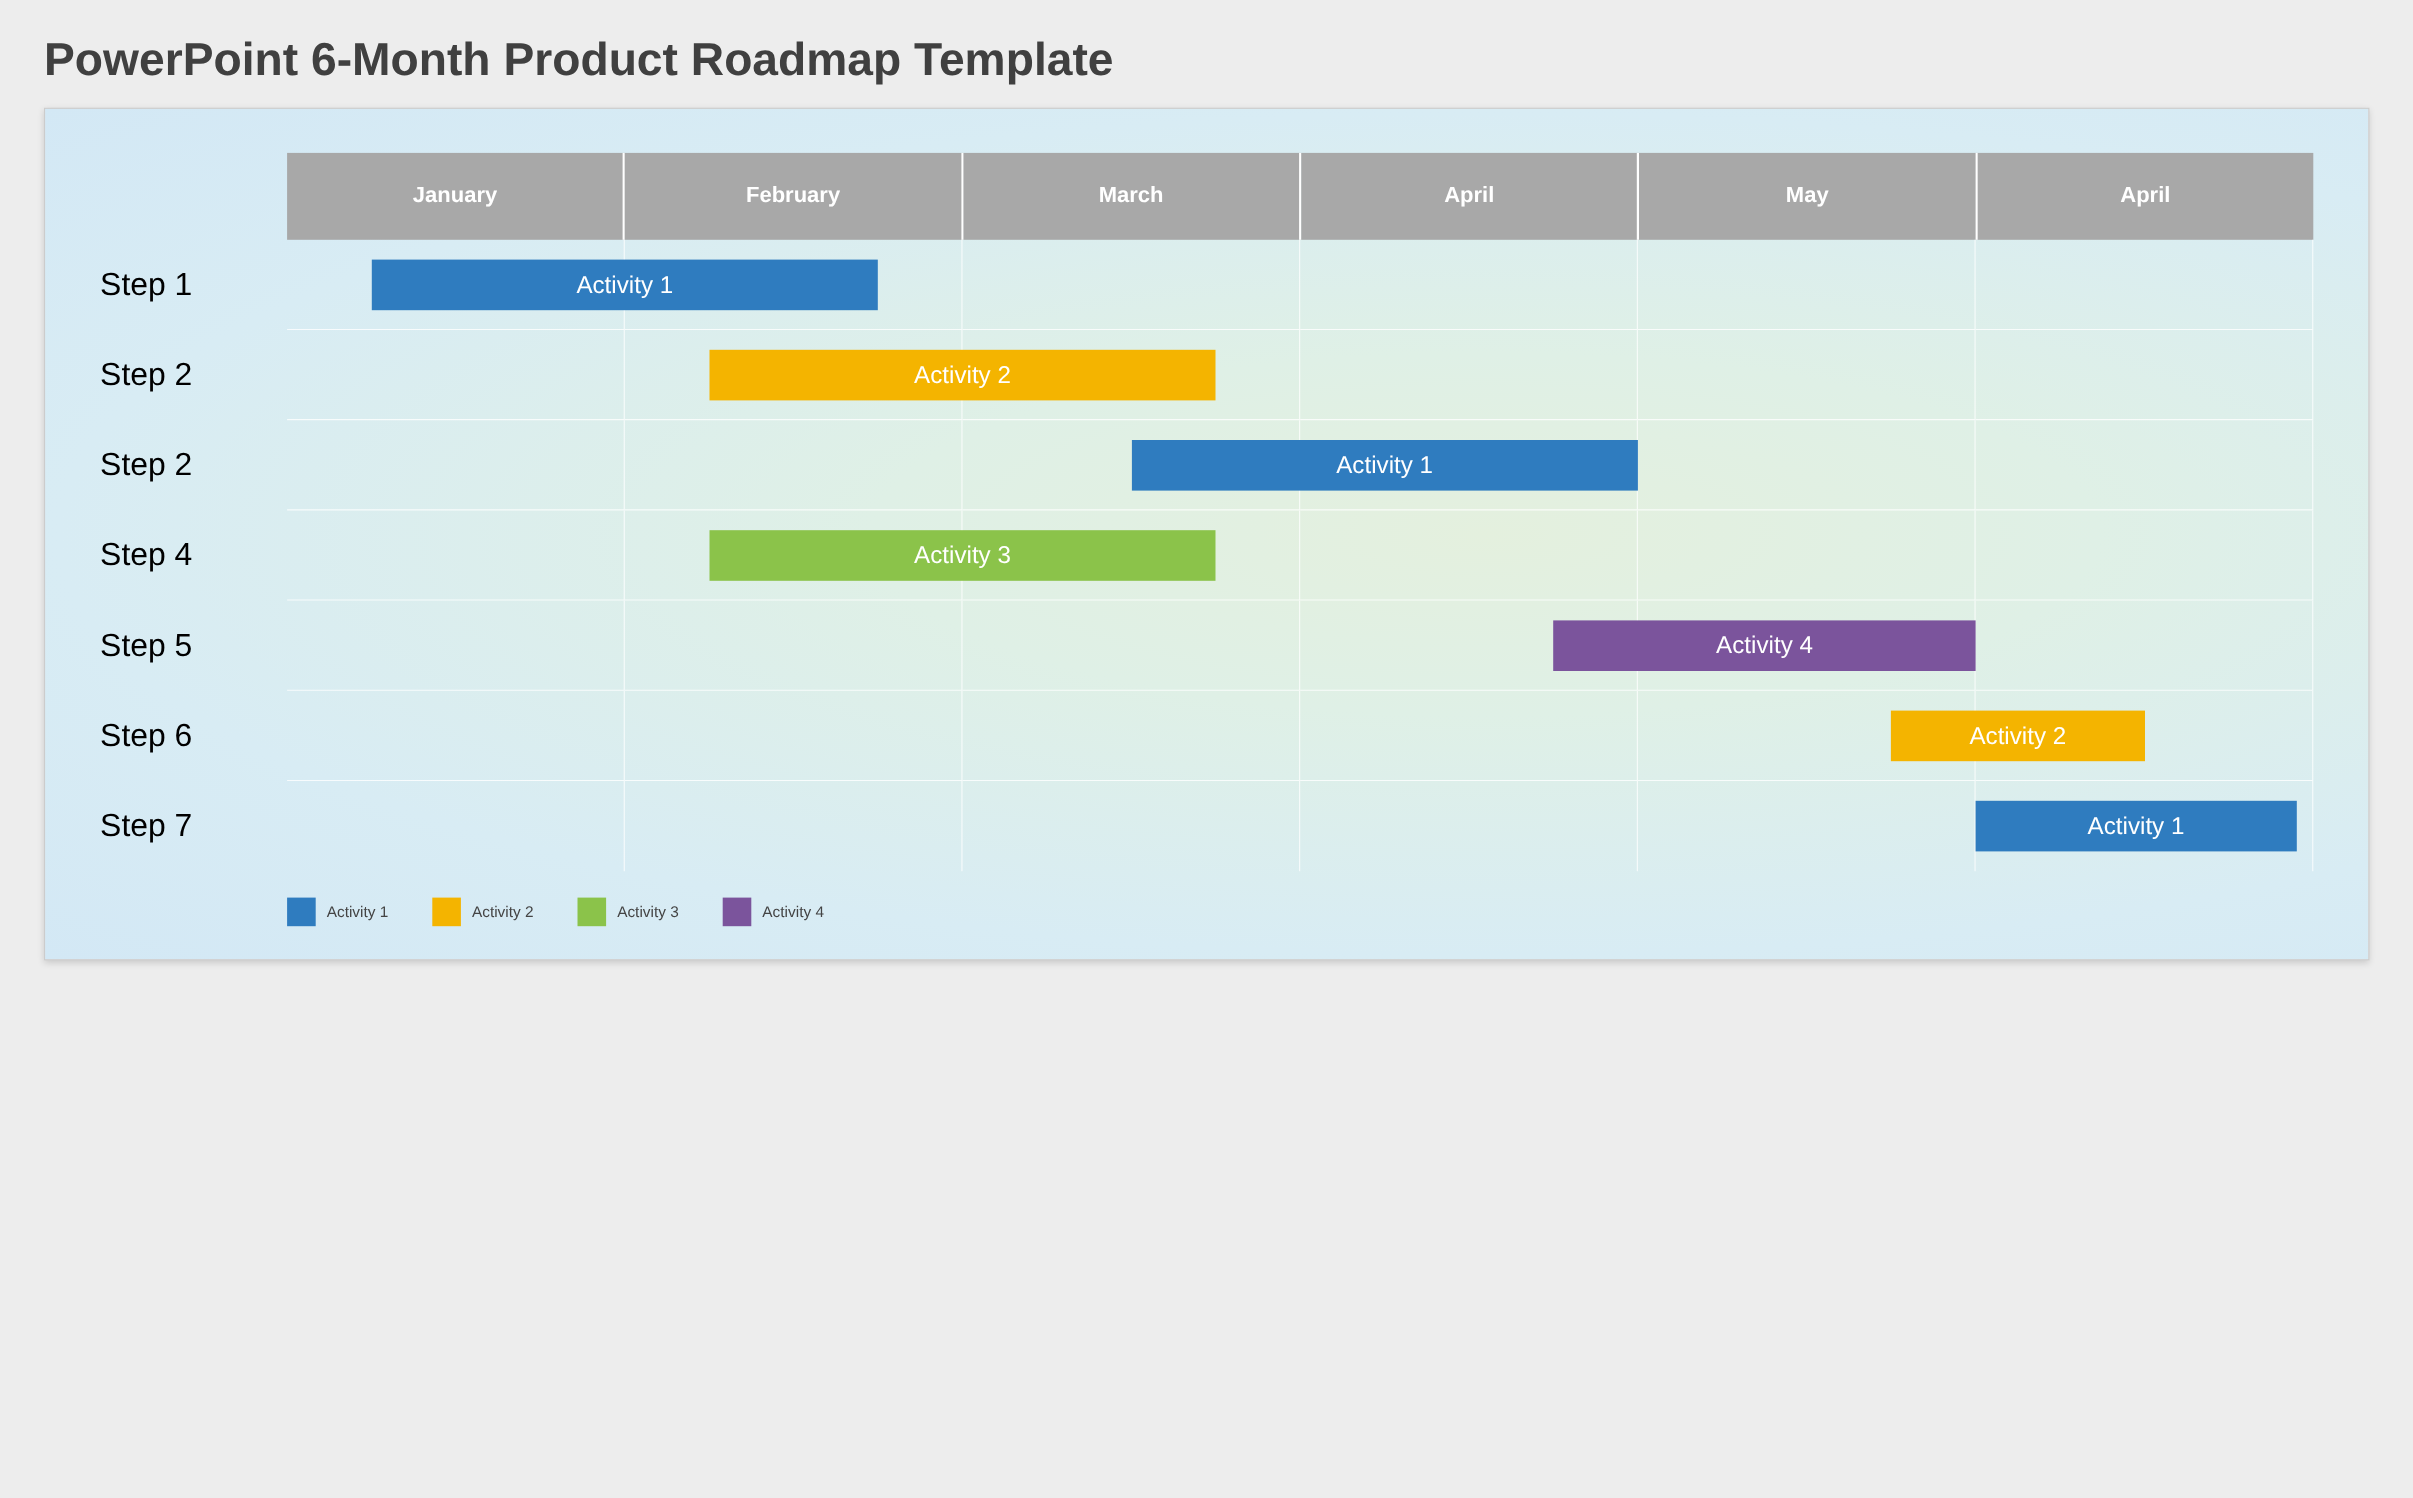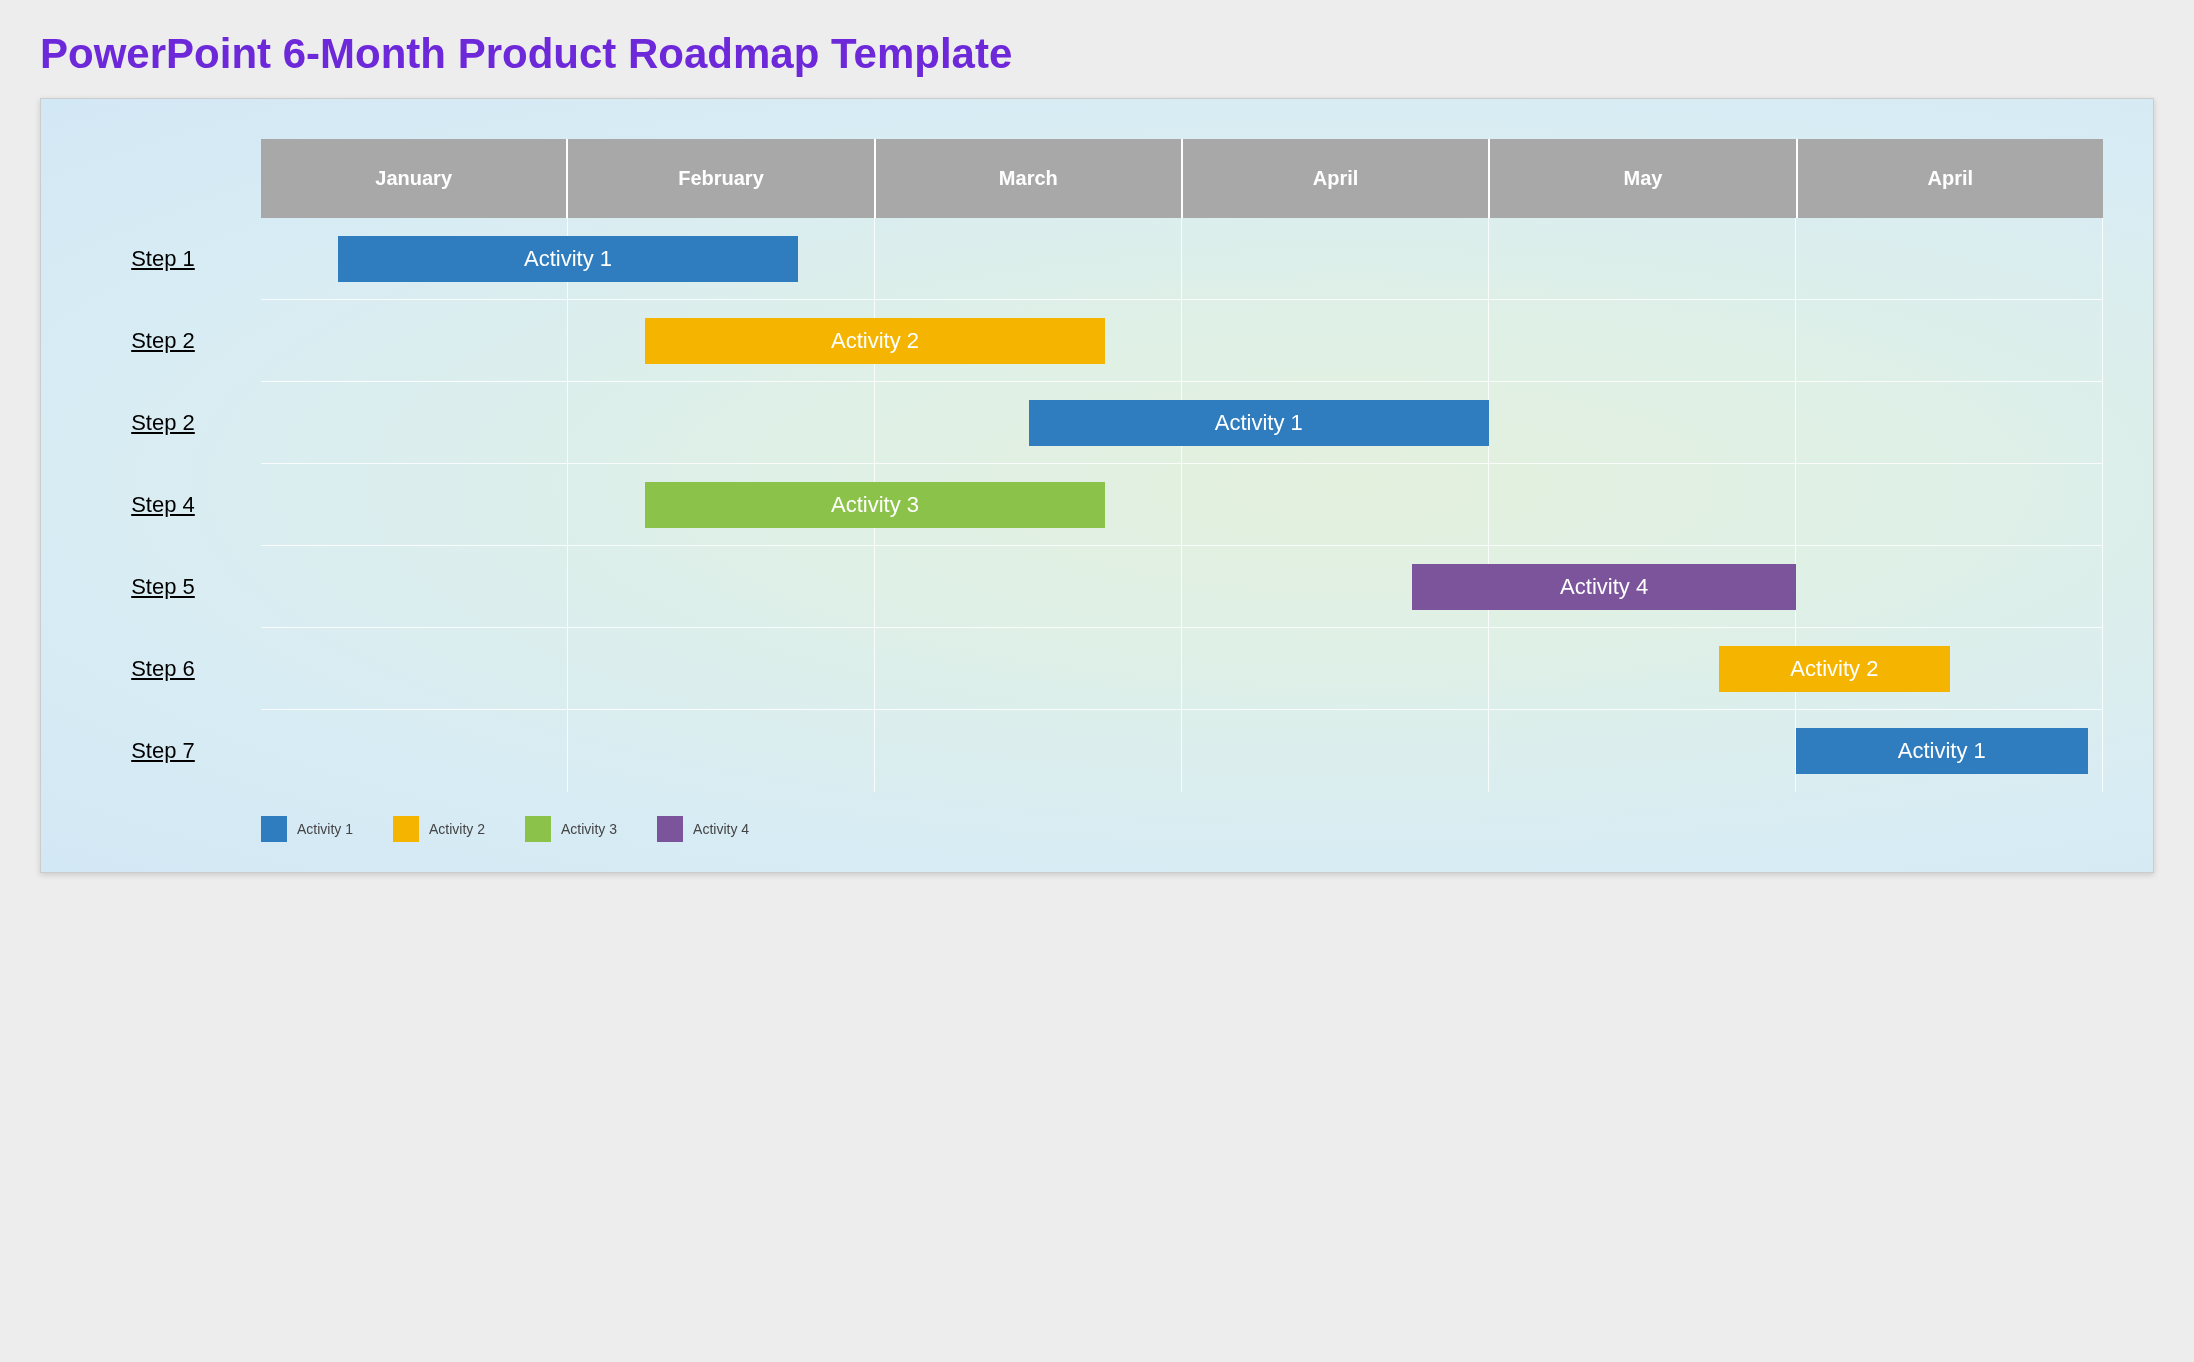--- a/index.html
+++ b/index.html
@@ -4,21 +4,21 @@
 <style>
 * { margin: 0; padding: 0; box-sizing: border-box; }
 body {
   background: #ededed;
   font-family: "Century Gothic", "Avant Garde", sans-serif;
   padding: 30px 40px;
 }
 .title {
   font-size: 42px;
   font-weight: bold;
-  color: #6d28d9;
+  color: #404040;
   margin-bottom: 20px;
 }
 .slide {
   background: radial-gradient(ellipse at 62% 50%, #e4f0de 0%, #dff0e6 30%, #d8ecf4 70%, #d3e8f5 100%);
   border: 1px solid #ccc;
   box-shadow: 0 2px 6px rgba(0,0,0,.15);
   padding: 40px 50px 30px 50px;
 }
 .chart {
   position: relative;
@@ -41,25 +41,24 @@
 .body {
   position: relative;
 }
 .row {
   display: flex;
   align-items: center;
   height: 82px;
 }
 .row-label {
   width: 170px;
-  text-align: center;
+  text-align: left;
   padding-right: 26px;
-  font-size: 22px;
+  font-size: 29px;
   color: #000;
-  text-decoration: underline;
 }
 .row-track {
   flex: 1;
   position: relative;
   height: 100%;
   display: flex;
 }
 .row-track .col {
   flex: 1;
   border-right: 1px solid rgba(255,255,255,.8);

